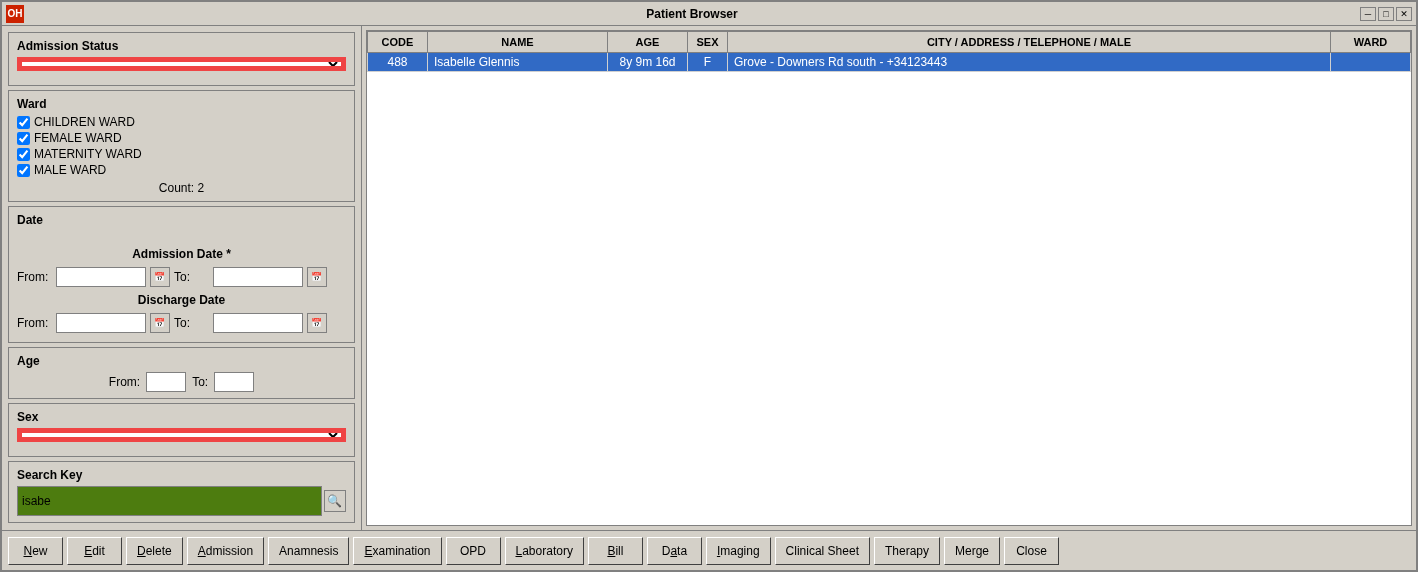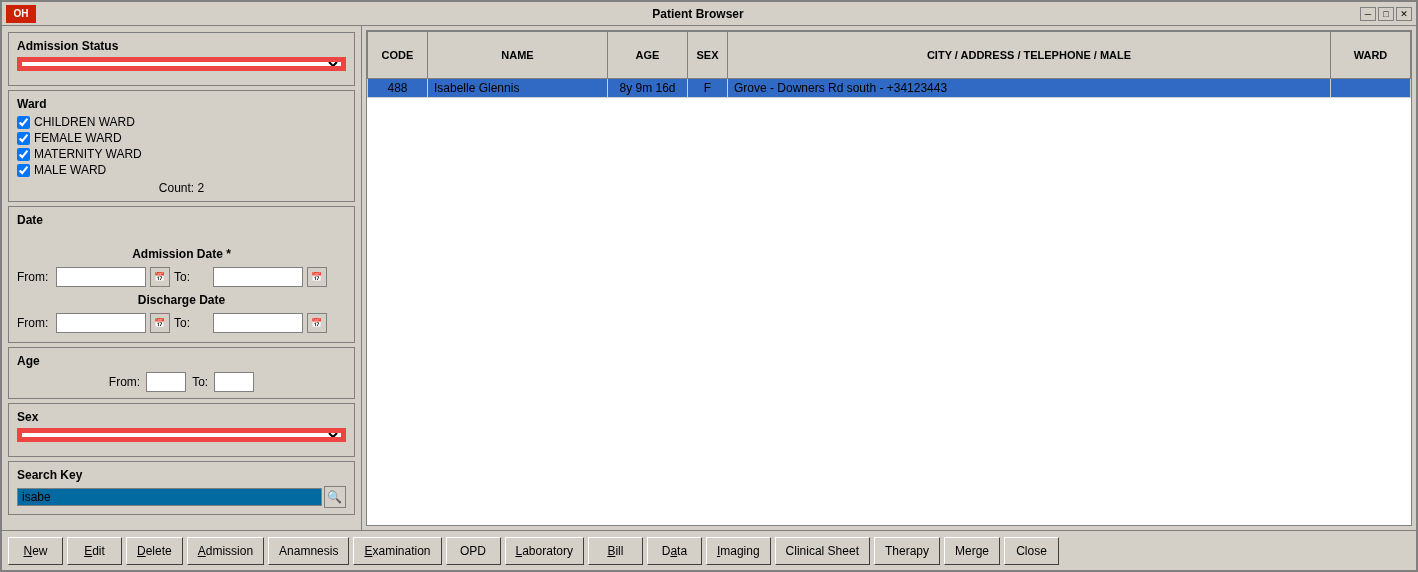--- a/index.html
+++ b/index.html
@@ -2,21 +2,21 @@
 <html><head>
   <meta charset="utf-8">
   <style>
     * { box-sizing: border-box; margin: 0; padding: 0; font-family: Arial, sans-serif; font-size: 12px; }
     body { background: #d4d0c8; width: 1418px; height: 572px; overflow: hidden; }
     
     .window { width: 1418px; height: 572px; background: #d4d0c8; border: 2px solid #808080; display: flex; flex-direction: column; }
     
     .title-bar { background: #d4d0c8; height: 24px; display: flex; align-items: center; justify-content: space-between; padding: 0 4px; border-bottom: 1px solid #808080; }
     .title-bar-left { display: flex; align-items: center; gap: 4px; }
-    .app-icon { width: 30px; height: 18px; background: #cc2200; color: white; font-size: 10px; font-weight: bold; display: flex; align-items: center; justify-content: center; }
+    .app-icon { width: 18px; height: 18px; background: #cc2200; color: white; font-size: 10px; font-weight: bold; display: flex; align-items: center; justify-content: center; }
     .title-bar-title { font-size: 12px; font-weight: bold; flex: 1; text-align: center; }
     .title-bar-buttons { display: flex; gap: 2px; }
     .title-btn { width: 16px; height: 14px; background: #d4d0c8; border: 1px solid #808080; font-size: 9px; display: flex; align-items: center; justify-content: center; cursor: pointer; }
 
     .main-content { display: flex; flex: 1; overflow: hidden; }
     
     .left-panel { width: 360px; min-width: 360px; background: #d4d0c8; border-right: 1px solid #808080; padding: 6px; display: flex; flex-direction: column; gap: 4px; overflow-y: auto; }
     
     .section-box { border: 1px solid #808080; background: #d4d0c8; padding: 6px 8px; }
     .section-title { font-weight: bold; margin-bottom: 4px; }
@@ -30,32 +30,32 @@
     .date-section-title { font-weight: bold; text-align: center; margin-bottom: 6px; margin-top: 20px; }
     .date-row { display: flex; align-items: center; gap: 4px; margin: 3px 0; }
     .date-label { min-width: 35px; }
     .date-input { width: 90px; height: 20px; border: 1px solid #808080; background: white; padding: 1px 3px; }
     .cal-btn { width: 20px; height: 20px; background: #d4d0c8; border: 1px solid #808080; cursor: pointer; font-size: 9px; display: flex; align-items: center; justify-content: center; }
     
     .age-row { display: flex; align-items: center; gap: 6px; justify-content: center; }
     .age-input { width: 40px; height: 20px; border: 1px solid #808080; background: white; padding: 1px 3px; }
     
     .search-wrap { display: flex; align-items: center; gap: 2px; }
-    .search-input { flex: 1; height: 18px; border: 1px solid #808080; background: #0369a1; padding: 2px 4px; }
+    .search-input { flex: 1; height: 30px; border: 1px solid #808080; background: #4d7c0f; padding: 2px 4px; }
     .search-btn { width: 22px; height: 22px; background: #d4d0c8; border: 1px solid #808080; cursor: pointer; display: flex; align-items: center; justify-content: center; }
     
     .right-panel { flex: 1; display: flex; flex-direction: column; background: #d4d0c8; }
     
     .table-container { flex: 1; overflow-y: auto; background: white; border: 1px solid #808080; margin: 4px; }
     table { width: 100%; border-collapse: collapse; }
     thead tr { background: #d4d0c8; }
-    thead th { border: 1px solid #808080; padding: 17px 6px; text-align: center; font-size: 11px; font-weight: bold; white-space: nowrap; }
+    thead th { border: 1px solid #808080; padding: 4px 6px; text-align: center; font-size: 11px; font-weight: bold; white-space: nowrap; }
     tbody tr { background: white; }
     tbody tr:nth-child(even) { background: #f0f0f0; }
-    tbody tr.selected { background: #316ac5; color: #000000; margin-left: 20px; }
+    tbody tr.selected { background: #316ac5; color: #ffffff; margin-left: 20px; }
     tbody td { border: 1px solid #d0d0d0; padding: 2px 6px; font-size: 12px; }
     .col-code { width: 60px; text-align: center; }
     .col-name { width: 180px; }
     .col-age { width: 80px; text-align: center; }
     .col-sex { width: 40px; text-align: center; }
     .col-city { }
     .col-ward { width: 80px; text-align: center; }
     
     .bottom-bar { height: 40px; background: #d4d0c8; border-top: 1px solid #808080; display: flex; align-items: center; padding: 4px 6px; gap: 4px; }
     .btn { height: 28px; background: #d4d0c8; border: 1px solid #808080; border-top-color: #ffffff; border-left-color: #ffffff; border-bottom-color: #404040; border-right-color: #404040; padding: 0 10px; cursor: pointer; font-size: 12px; min-width: 55px; white-space: nowrap; }

